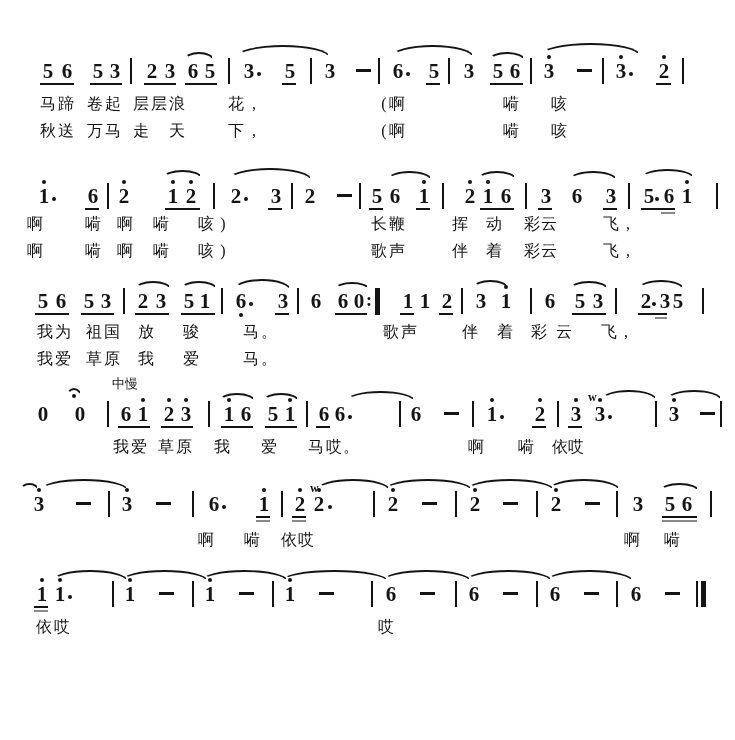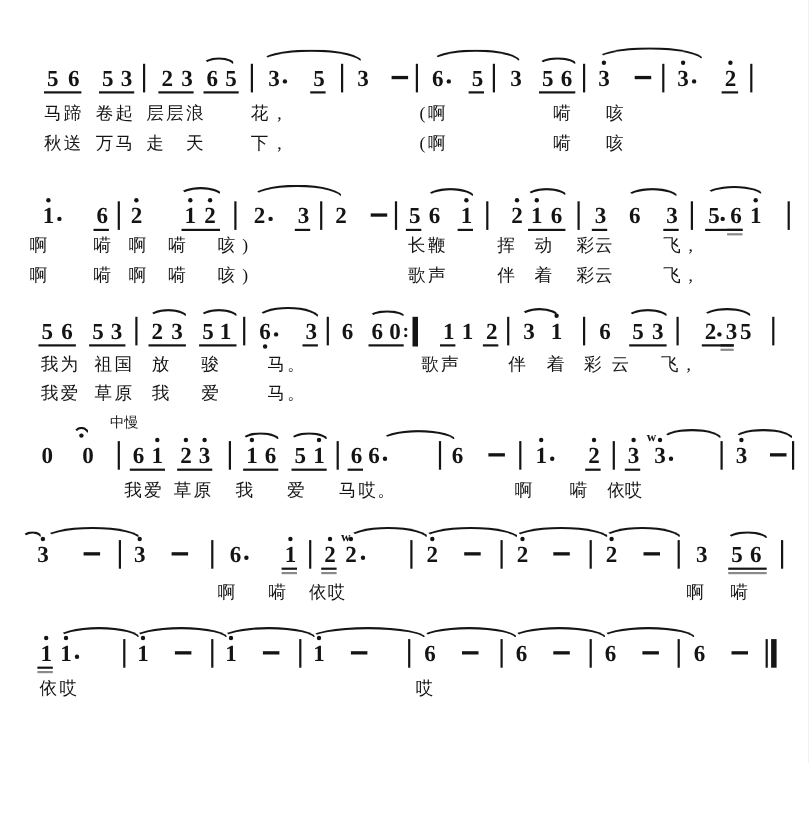--- a/index.html
+++ b/index.html
@@ -19,21 +19,21 @@
        color:#141414;line-height:18px;white-space:nowrap;}
   .tempo{position:absolute;font:13px "Liberation Serif",serif;color:#141414;}
   .mord{position:absolute;font:bold 12px "Liberation Serif",serif;color:#141414;}
   .ferm-arc{position:absolute;width:16px;height:9px;border:2px solid transparent;
        border-top-color:#141414;border-radius:50% 50% 0 0 / 100% 100% 0 0;box-sizing:border-box;}
 </style>
 </head>
 <body>
 
 <div id="page">
-  <div class="tempo" style="left:100px;top:375px;">中慢</div>
+  <div class="tempo" style="left:112px;top:375px;">中慢</div>
 <div class="num" style="left: 41px; top: 60px;">5</div>
     <div class="num" style="left: 60px; top: 60px;">6</div>
     <div class="num" style="left: 91px; top: 60px;">5</div>
     <div class="num" style="left: 108px; top: 60px;">3</div>
     <div class="bar" style="left: 130px; top: 58px; width: 2px; height: 26px;"></div>
     <div class="num" style="left: 145px; top: 60px;">2</div>
     <div class="num" style="left: 163px; top: 60px;">3</div>
     <div class="num" style="left: 186px; top: 60px;">6</div>
     <div class="num" style="left: 203px; top: 60px;">5</div>
     <div class="bar" style="left: 228px; top: 58px; width: 2px; height: 26px;"></div>

